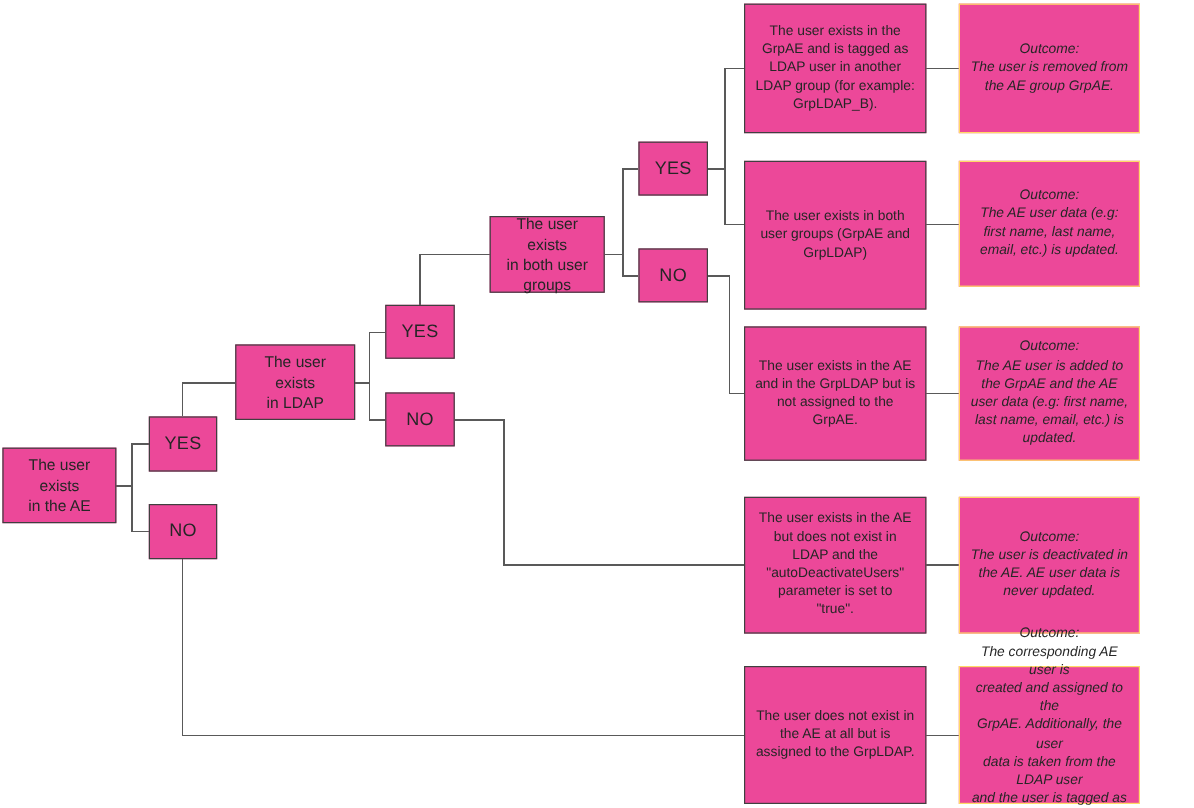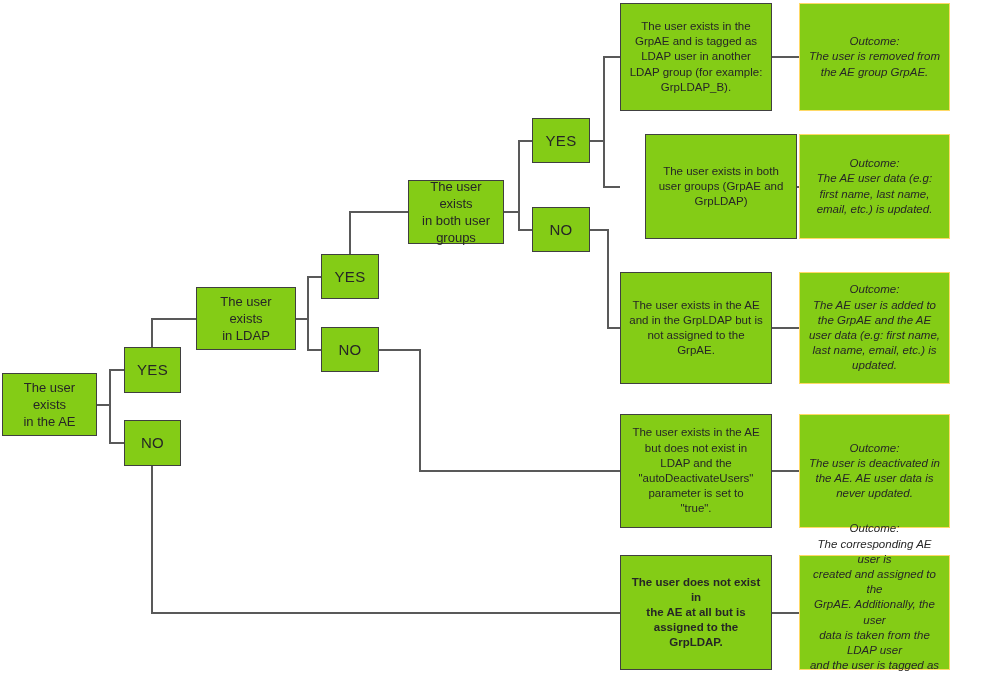--- a/index.html
+++ b/index.html
@@ -24,21 +24,21 @@
     height: 673px;
     pointer-events: none;
   }
   .node {
     position: absolute;
     box-sizing: border-box;
     display: flex;
     align-items: center;
     justify-content: center;
     text-align: center;
-    background: #84cc16;
+    background: #ec4899;
     color: #262626;
     line-height: 1.32;
     white-space: pre-line;
     padding: 2px 5px;
   }
   .node.decision {
     border: 1px solid #3f3f3f;
     font-size: 13px;
   }
   .node.branch {
@@ -95,21 +95,21 @@
       <div class="node branch" style="left: 532px; top: 118px; width: 58px; height: 45px;">YES</div>
       <div class="node branch" style="left: 532px; top: 207px; width: 58px; height: 45px;">NO</div>
       <div class="node detail" style="left: 620px; top: 3px; width: 152px; height: 108px;">The user exists in the
 GrpAE and is tagged as
 LDAP user in another
 LDAP group (for example:
 GrpLDAP_B).</div>
       <div class="node outcome" style="left: 799px; top: 3px; width: 151px; height: 108px;">Outcome:
 The user is removed from
 the AE group GrpAE.</div>
-      <div class="node detail" style="left: 620px; top: 134px; width: 152px; height: 105px; margin-left: 25px;">The user exists in both
+      <div class="node detail" style="left: 620px; top: 134px; width: 152px; height: 124px;">The user exists in both
 user groups (GrpAE and
 GrpLDAP)</div>
       <div class="node outcome" style="left: 799px; top: 134px; width: 151px; height: 105px;">Outcome:
 The AE user data (e.g:
 first name, last name,
 email, etc.) is updated.</div>
       <div class="node detail" style="left: 620px; top: 272px; width: 152px; height: 112px;">The user exists in the AE
 and in the GrpLDAP but is
 not assigned to the
 GrpAE.</div>
@@ -122,21 +122,21 @@
       <div class="node detail" style="left: 620px; top: 414px; width: 152px; height: 114px;">The user exists in the AE
 but does not exist in
 LDAP and the
 "autoDeactivateUsers"
 parameter is set to
 "true".</div>
       <div class="node outcome" style="left: 799px; top: 414px; width: 151px; height: 114px;">Outcome:
 The user is deactivated in
 the AE. AE user data is
 never updated.</div>
-      <div class="node detail" style="left: 620px; top: 555px; width: 152px; height: 115px; font-weight: bold;">The user does not exist in
+      <div class="node detail" style="left: 620px; top: 555px; width: 152px; height: 115px;">The user does not exist in
 the AE at all but  is
 assigned to the GrpLDAP.</div>
       <div class="node outcome" style="left: 799px; top: 555px; width: 151px; height: 115px;">Outcome:
 The corresponding AE user is
 created and assigned to the
 GrpAE. Additionally, the user
 data is taken from the LDAP user
 and the user is tagged as LDAP
 user (in the AE).</div>
     </div>

